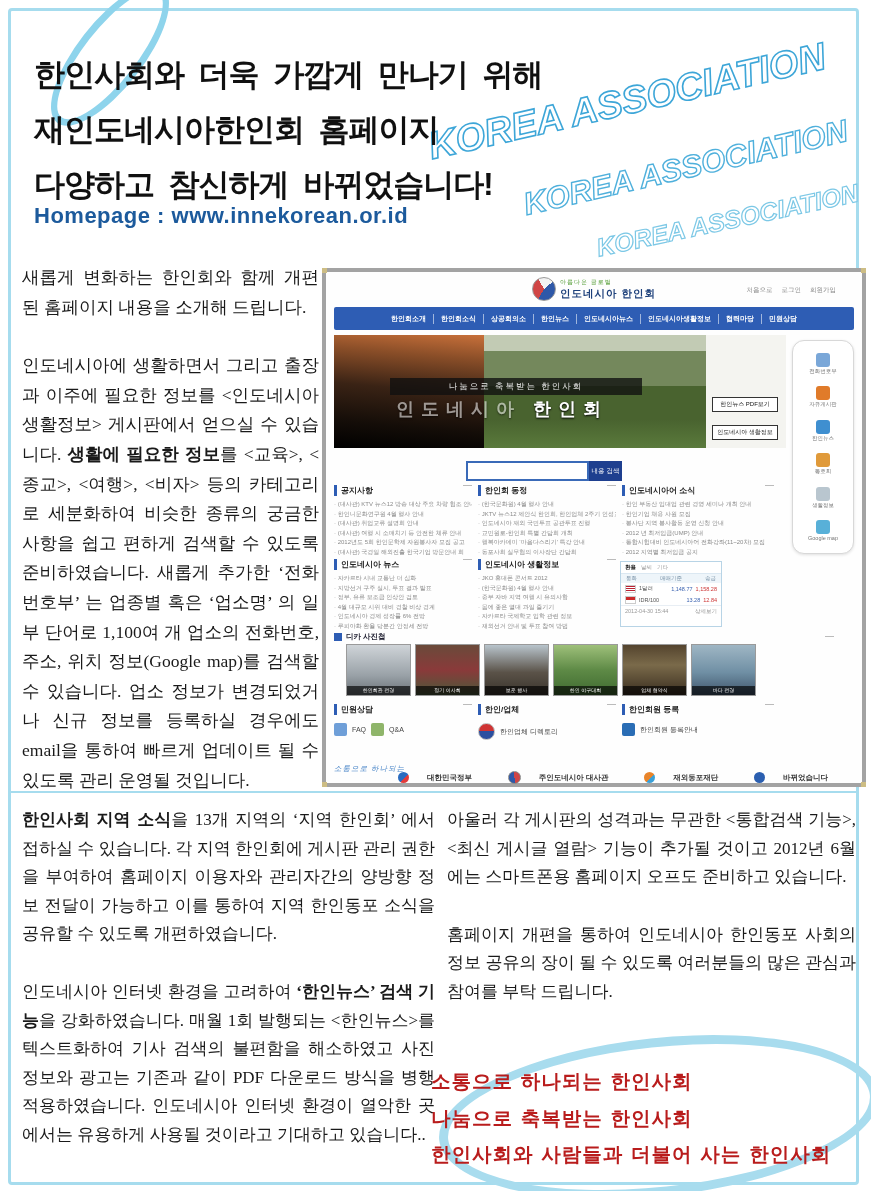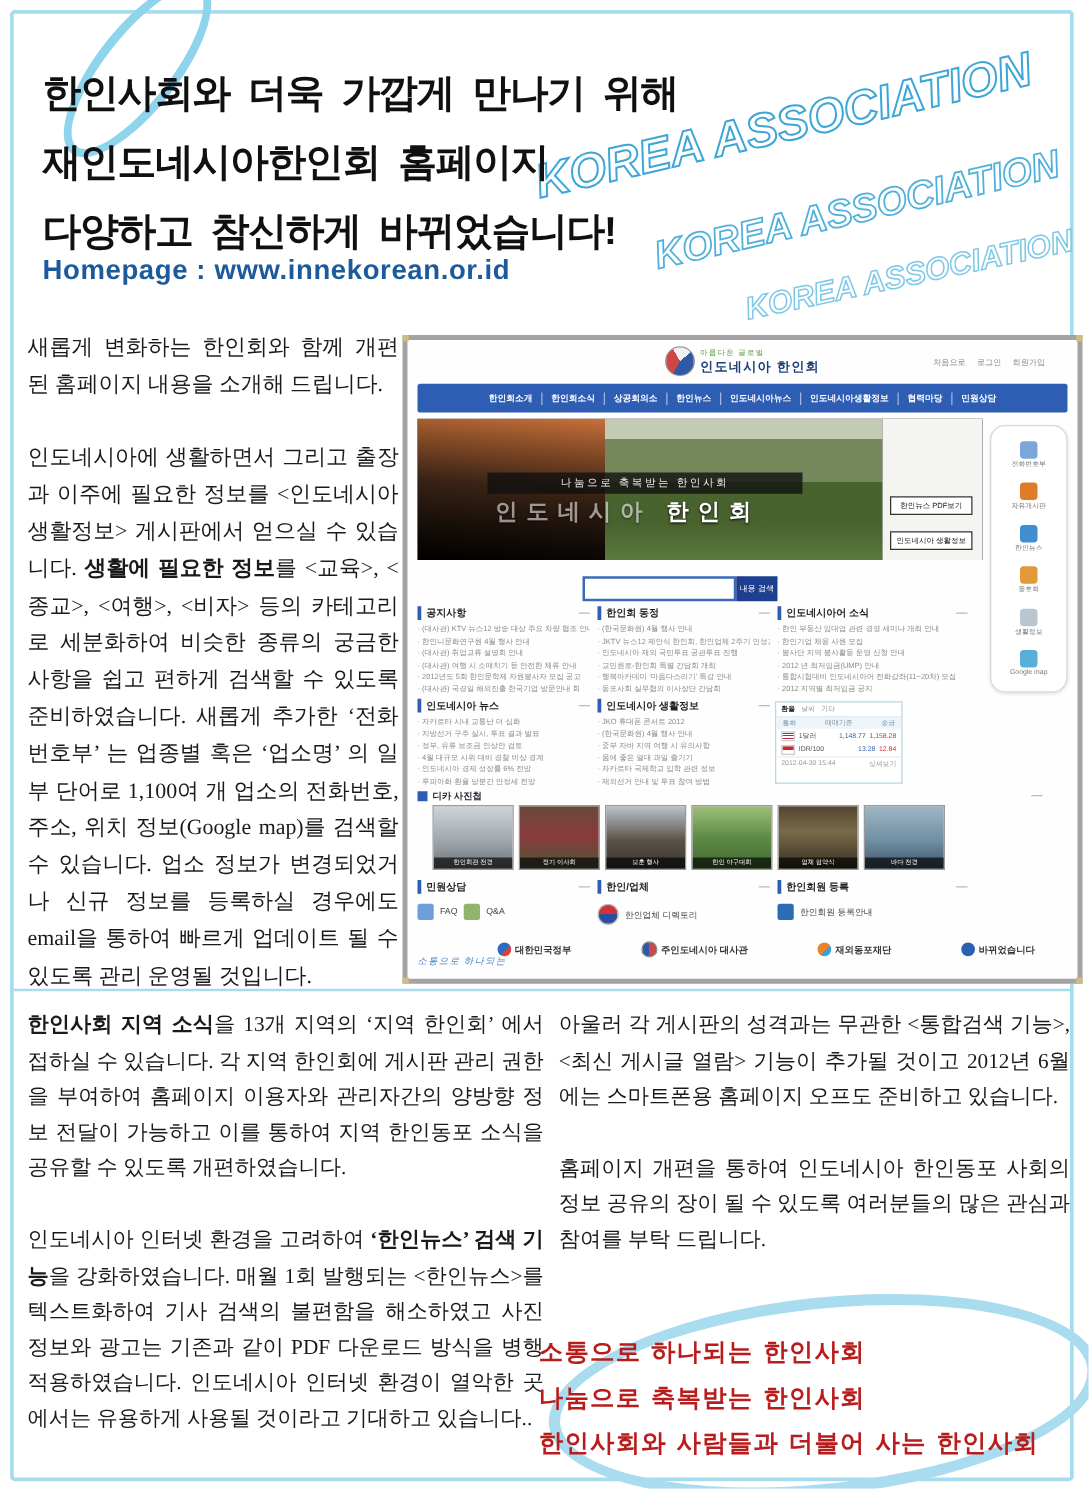--- a/index.html
+++ b/index.html
@@ -78,21 +78,21 @@
   .qm-label{font-size:5.5px;color:#777;white-space:nowrap;}
   .qi0{background:#7aa7d8;} .qi1{background:#e07b2a;} .qi2{background:#3f8fd0;}
   .qi3{background:#e09a3a;} .qi4{background:#b9c6cf;} .qi5{background:#58b0d8;}
 
   .search-input{position:absolute;left:140px;top:189px;width:115px;height:14px;
         border:2px solid #3a6ab8;background:#fff;}
   .search-btn{position:absolute;left:263px;top:189px;width:33px;height:20px;background:#1e3f8f;
         color:#fff;font-size:6.5px;border:0;padding:0;white-space:nowrap;}
 
   .sec{position:absolute;}
-  .sec-h{display:flex;align-items:center;}
+  .sec-h{display:flex;}
   .sec-t{font-size:8px;font-weight:bold;color:#222;border-left:3px solid #2e5db4;padding-left:4px;
         white-space:nowrap;}
   .more{margin-left:auto;width:9px;border-top:1px solid #bbb;height:1px;}
   .sec ul{margin:4px 0 0;padding:0;list-style:none;font-size:6px;color:#8a8a8a;line-height:9.6px;}
   .sec li{white-space:nowrap;overflow:hidden;}
   .sec li::before{content:"· ";}
 
   .widget{position:absolute;left:294px;top:289px;width:100px;height:64px;border:1px solid #b8d4e6;
         background:#fff;font-size:5.5px;}
   .w-tabs{display:flex;gap:5px;padding:2px 4px;border-bottom:1px solid #dbe8f2;color:#999;}
@@ -124,22 +124,22 @@
   .sup{position:absolute;}
   .sup-body{display:flex;align-items:center;gap:5px;margin-top:8px;font-size:7px;color:#444;}
   .sup-ic{width:13px;height:13px;border-radius:2px;}
   .ic-faq{background:#6f9fd8;} .ic-qna{background:#8fb56a;}
   .ic-tg{width:15px;height:15px;border-radius:50%;border:1px solid #bbb;
         background:linear-gradient(180deg,#cf3333 50%,#2b4fa0 50%);}
   .ic-mb{background:#2a6db5;}
 
   .site-footer{position:absolute;left:72px;top:481px;width:430px;display:flex;
         justify-content:space-between;align-items:center;}
-  .flogo{display:flex;align-items:center;gap:3px;font-size:7.5px;font-weight:bold;color:#333;
-        white-space:nowrap;}
+  .flogo{display:flex;align-items:center;gap:18px;font-size:7.5px;font-weight:bold;color:#333;
+        white-space:nowrap;margin-top:18px;}
   .fl-ic{width:11px;height:11px;border-radius:50%;}
   .fl0{background:linear-gradient(135deg,#2b6cc0 55%,#e23b3b 55%);}
   .fl1{background:conic-gradient(#d04545 0 50%,#2e58a8 50% 100%);border:1px solid #888;}
   .fl2{background:linear-gradient(135deg,#e8842a 55%,#3aa0d8 55%);}
   .fl3{background:#2b5fb0;}
   .site-script{position:absolute;left:8px;top:492px;font-size:7.5px;color:#4a86c8;
         letter-spacing:1px;font-style:italic;white-space:nowrap;}
 </style>
 </head>
 <body>

